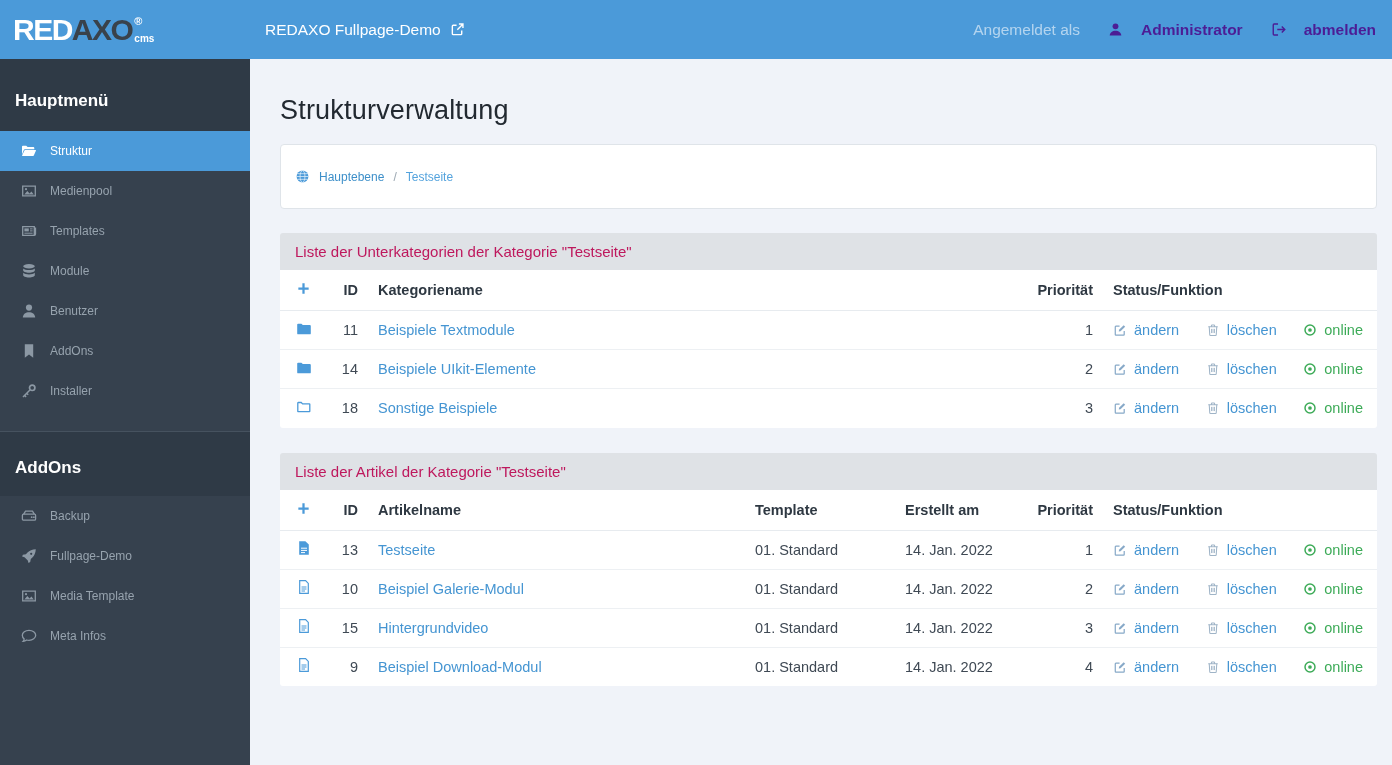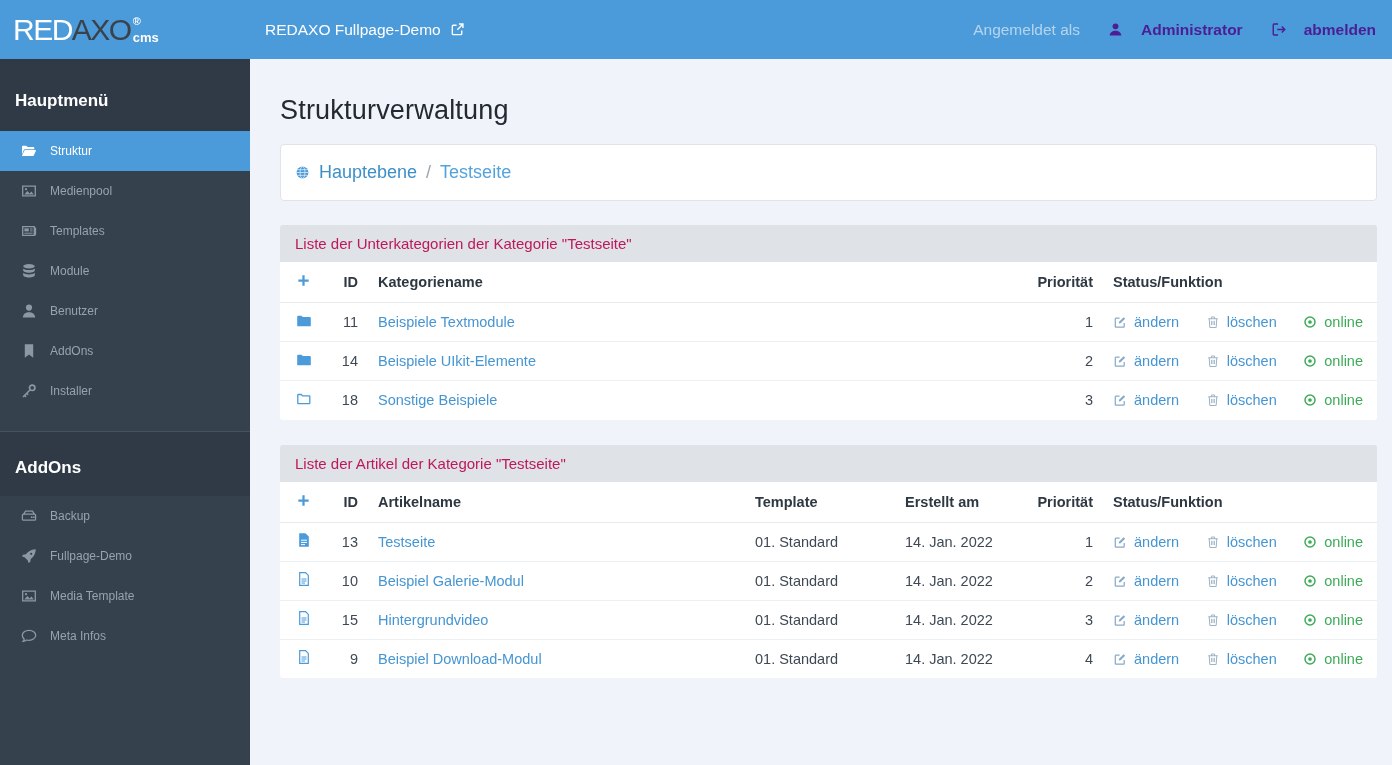--- a/index.html
+++ b/index.html
@@ -13,27 +13,27 @@
   }
   *{box-sizing:border-box}
   body{width:1392px;height:765px;margin:0;overflow:hidden;background:var(--content-bg);
        font-family:"Liberation Sans",sans-serif;position:relative;color:#3f4954}
   a{text-decoration:none}
 
   
   .topbar{position:absolute;top:0;left:0;right:0;height:59px;background:var(--accent);
           display:flex;align-items:center;color:#fff;z-index:3}
   .logo{flex:0 0 250px;width:250px;padding-left:13px;white-space:nowrap;display:flex;align-items:center}
-  .logo .big{font-size:30px;font-weight:normal;letter-spacing:-1.5px;line-height:1}
+  .logo .big{font-size:30px;font-weight:bold;letter-spacing:-1.5px;line-height:1}
   .logo-red{color:#fff}
   .logo-axo{color:#39424b}
   .logo-sub{display:inline-flex;flex-direction:column;justify-content:space-between;height:30px;
             margin-left:2px;line-height:1;padding:1px 0}
   .logo-reg{font-size:11px;font-weight:bold;color:#fff}
-  .logo-cms{font-size:13px;font-weight:bold;color:#fff}
+  .logo-cms{font-size:10px;font-weight:bold;color:#fff}
   .site-link{margin-left:15px;display:inline-flex;align-items:center;gap:9px;color:#fff;font-size:15.5px}
   .site-link .icn{font-size:15px}
   .topbar-right{margin-left:auto;display:flex;align-items:center;gap:28px;padding-right:16px;font-size:15.5px}
   .muted-label{color:rgba(255,255,255,.58)}
   .tb-link{display:inline-flex;align-items:center;gap:18px;color:#4c1d95;font-weight:bold}
   .tb-link .icn{font-size:15px}
 
   
   .icn{display:inline-flex;align-items:center;justify-content:center;line-height:1}
   .icn svg{width:1em;height:1em;display:block}
@@ -46,22 +46,22 @@
   .side-section.second .side-title{padding:26px 15px 18px}
   .side-item{display:flex;align-items:center;height:40px;padding:0 15px 0 20px;gap:12px;
              color:#97a3ae;font-size:12px}
   .side-item .icn{font-size:16px;width:18px;color:#8c98a4}
   .side-item.active{background:var(--accent);color:#fff}
   .side-item.active .icn{color:#fff}
 
   
   .main{position:absolute;top:59px;left:250px;right:0;bottom:0;padding:36px 15px 0 30px;overflow:hidden}
   .page-title{margin:0 0 18px;font-size:27px;font-weight:400;color:#222931;letter-spacing:.2px}
-  .breadcrumb{background:#fff;border:1px solid #dfe4e9;border-radius:4px;padding:17px 14px;
-              display:flex;align-items:center;gap:9px;font-size:18px;margin-bottom:24px}
+  .breadcrumb{background:#fff;border:1px solid #dfe4e9;border-radius:4px;padding:24px 14px;
+              display:flex;align-items:center;gap:9px;font-size:12px;margin-bottom:24px}
   .breadcrumb .icn{color:var(--accent);font-size:15px}
   .bc-link{color:#3d8fc9}
   .bc-sep{color:#9aa6b0}
   .bc-current{color:#54a3dd}
 
   
   .panel{margin-bottom:25px;border-radius:3px;overflow:hidden}
   .panel-heading{background:var(--panel-heading-bg);color:#be185d;padding:10px 15px;font-size:15px}
   table{width:100%;border-collapse:collapse;background:#fff;font-size:14.5px}
   th{text-align:left;font-weight:bold;color:#2e3842;border-bottom:1px solid #e7ebef;

